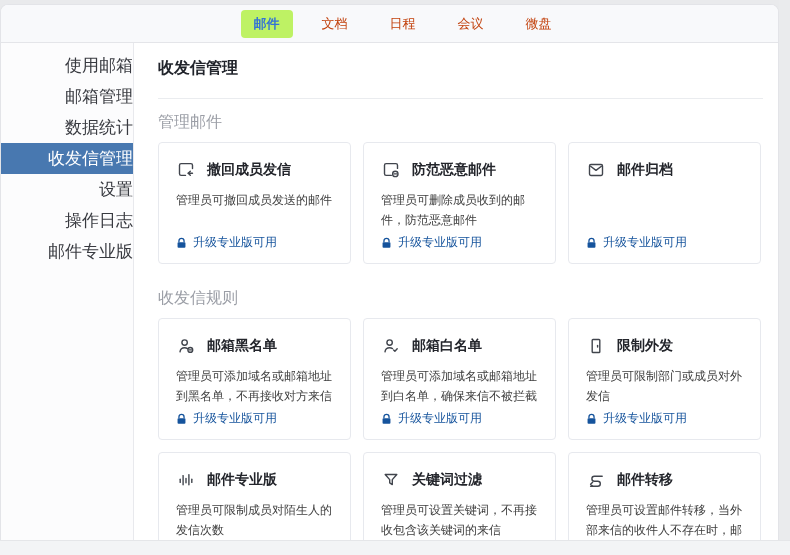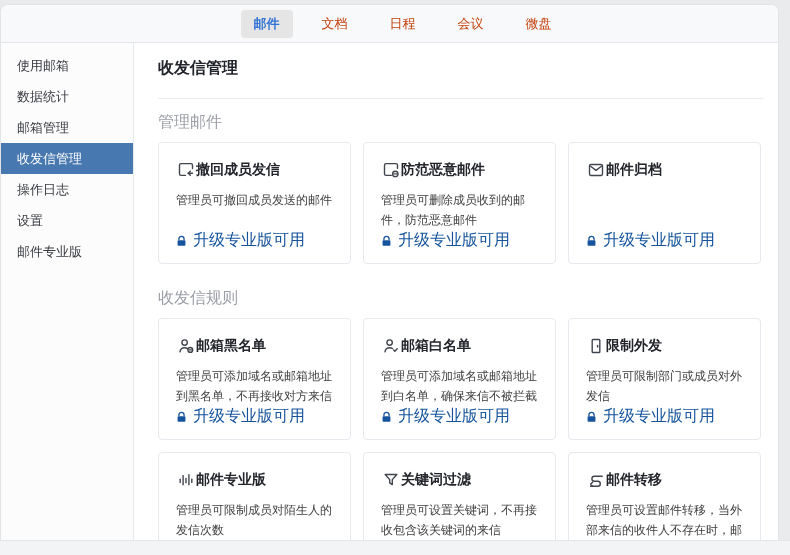--- a/index.html
+++ b/index.html
@@ -3,40 +3,40 @@
 <meta charset="utf-8">
 <style>
   html,body{margin:0;padding:0;background:#e9eaec;font-family:"Liberation Sans","DejaVu Sans",sans-serif;}
   #stage{position:relative;width:790px;height:555px;overflow:hidden;background:#e9eaec;}
   #window{position:absolute;left:0;top:4px;width:779px;height:551px;background:#fff;
           border-radius:8px 8px 0 0;border:1px solid #e3e4e8;border-bottom:none;box-sizing:border-box;overflow:hidden;}
   
   .topnav{height:37px;background:#f8f9fb;border-bottom:1px solid #e4e5e9;display:flex;align-items:center;justify-content:center;}
   .tabs{display:flex;gap:16px;margin-left:26px;}
   .tab{font-size:13px;color:#c2410c;padding:5px 13px;border-radius:4px;cursor:pointer;white-space:nowrap;}
-  .tab.active{color:#3474d4;background:#e5e5e5;font-weight:bold;}
+  .tab.active{color:#3474d4;background:#bef264;font-weight:bold;}
   
   .bodyrow{display:flex;height:499px;}
   .sidebar{width:133px;min-width:133px;background:#fcfcfd;border-right:1px solid #e8e9ed;box-sizing:border-box;padding-top:7px;}
-  .side-item{height:31px;line-height:31px;padding-left:16px;font-size:13px;color:#383a40;cursor:pointer;white-space:nowrap;}
+  .side-item{height:31px;line-height:31px;padding-left:16px;font-size:17px;color:#383a40;cursor:pointer;white-space:nowrap;text-align:right;}
   .side-item.selected{background:#4878b0;color:#fff;}
   .content{flex:1;background:#fff;box-sizing:border-box;padding:14px 18px 0 24px;overflow:hidden;}
   .page-title{font-size:16px;line-height:22px;font-weight:bold;color:#21242b;}
   .divider{width:605px;height:1px;background:#eaecef;margin-top:19px;}
   .section-label{font-size:16px;line-height:17px;color:#9b9ea6;margin-top:14px;}
   .section-label.second{margin-top:25px;}
   .grid{display:grid;grid-template-columns:repeat(3,193px);gap:12px;margin-top:12px;}
   .card{position:relative;box-sizing:border-box;width:193px;height:122px;border:1px solid #e7e9ee;border-radius:4px;
         padding:17px 16px 0 17px;background:#fff;cursor:pointer;}
-  .card-head{display:flex;align-items:center;}
+  .card-head{display:flex;align-items:center;gap:11px;}
   .card-head svg{flex:0 0 auto;}
   .card-title{font-size:14px;font-weight:bold;color:#23252b;white-space:nowrap;}
   .card-desc{margin-top:10px;font-size:12px;line-height:20px;color:#404040;}
   .card-link{position:absolute;left:17px;bottom:12px;display:flex;align-items:center;gap:6px;
-             font-size:16px;font-weight:500;color:#15539c;cursor:pointer;white-space:nowrap;}
+             font-size:12px;font-weight:500;color:#15539c;cursor:pointer;white-space:nowrap;}
   .ico{stroke:#41454d;fill:none;stroke-width:1.4;stroke-linecap:round;stroke-linejoin:round;}
   
   .right-strip{position:absolute;right:0;top:0;width:11px;height:555px;background:#eaebed;}
   .bottom-bar{position:absolute;left:0;bottom:0;width:790px;height:15px;background:#f3f4f6;border-top:1px solid #e5e6e9;box-sizing:border-box;}
 </style>
 </head>
 <body>
 
 <div id="stage">
   <div class="right-strip"></div>
@@ -48,25 +48,25 @@
         <div class="tab">文档</div>
         <div class="tab">日程</div>
         <div class="tab">会议</div>
         <div class="tab">微盘</div>
       </div>
     </div>
 
     <div class="bodyrow">
       <div class="sidebar">
         <div class="side-item">使用邮箱</div>
+        <div class="side-item">邮箱管理</div>
         <div class="side-item">数据统计</div>
-        <div class="side-item">邮箱管理</div>
         <div class="side-item selected">收发信管理</div>
+        <div class="side-item">设置</div>
         <div class="side-item">操作日志</div>
-        <div class="side-item">设置</div>
         <div class="side-item">邮件专业版</div>
       </div>
 
       <div class="content">
         <div class="page-title">收发信管理</div>
         <div class="divider"></div>
 
         <div class="section-label">管理邮件</div>
         <div class="grid">
 

